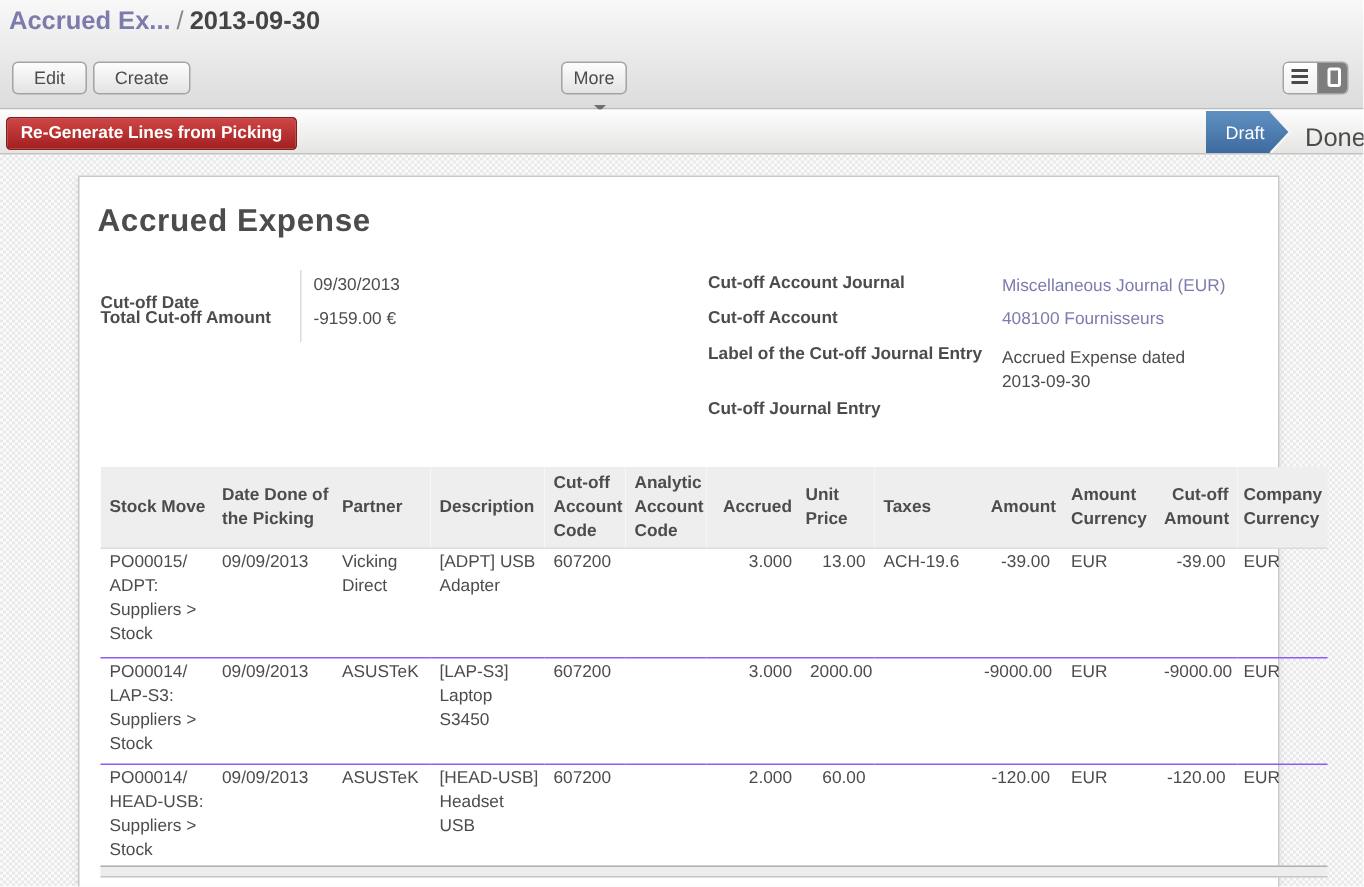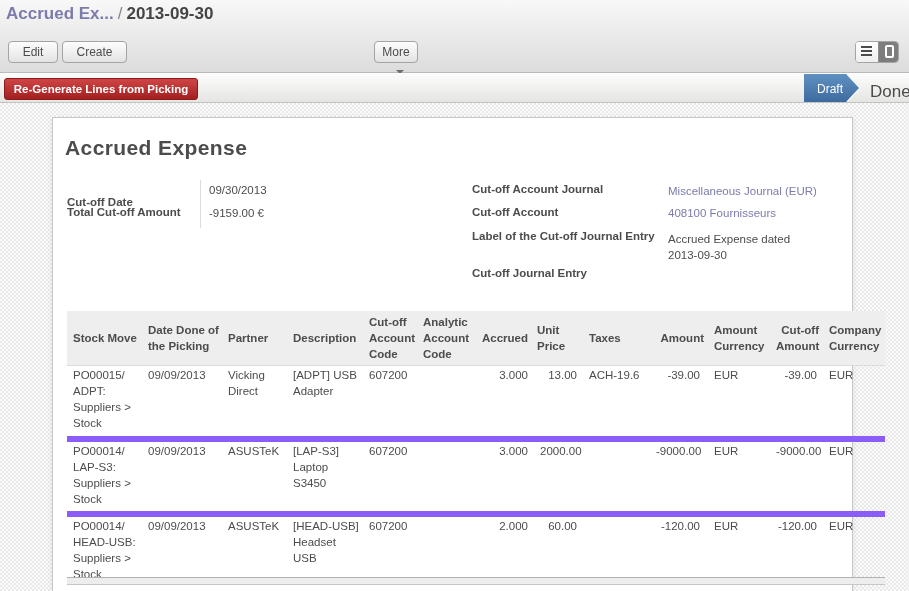--- a/index.html
+++ b/index.html
@@ -54,21 +54,21 @@
   
   table.grid { position:absolute; left:67px; top:311px; width:818px; border-collapse:collapse; table-layout:fixed; }
   table.grid th { background:#eee; font-size:11.5px; font-weight:bold; color:#4c4c4c;
      line-height:16px; padding:3px 3px 3px 6px; text-align:left; vertical-align:middle;
      white-space:nowrap; overflow:hidden; }
   table.grid th.num { padding-right:6px; }
   table.grid thead tr { border-bottom:1px solid #dcdcdc; }
   table.grid td { font-size:11.5px; color:#4c4c4c; line-height:16px; padding:1px 4px 4px 6px;
      text-align:left; vertical-align:top; overflow:hidden; white-space:nowrap; }
   table.grid td.num { padding-right:6px; }
-  table.grid tbody tr { border-bottom:6px solid #8b5cf6; }
+  table.grid tbody tr { border-bottom:1px solid #8b5cf6; }
   table.grid tbody tr.last { border-bottom:none; }
   .num { text-align:right !important; }
   .hscroll { position:absolute; left:67px; top:577px; width:818px; height:8px;
      background:#ededed; border-top:1px solid #b0b0b0; border-bottom:1px solid #c6c6c6; }
 </style>
 </head>
 <body>
   <div class="canvas"></div>
   <div class="sheet"></div>
 

